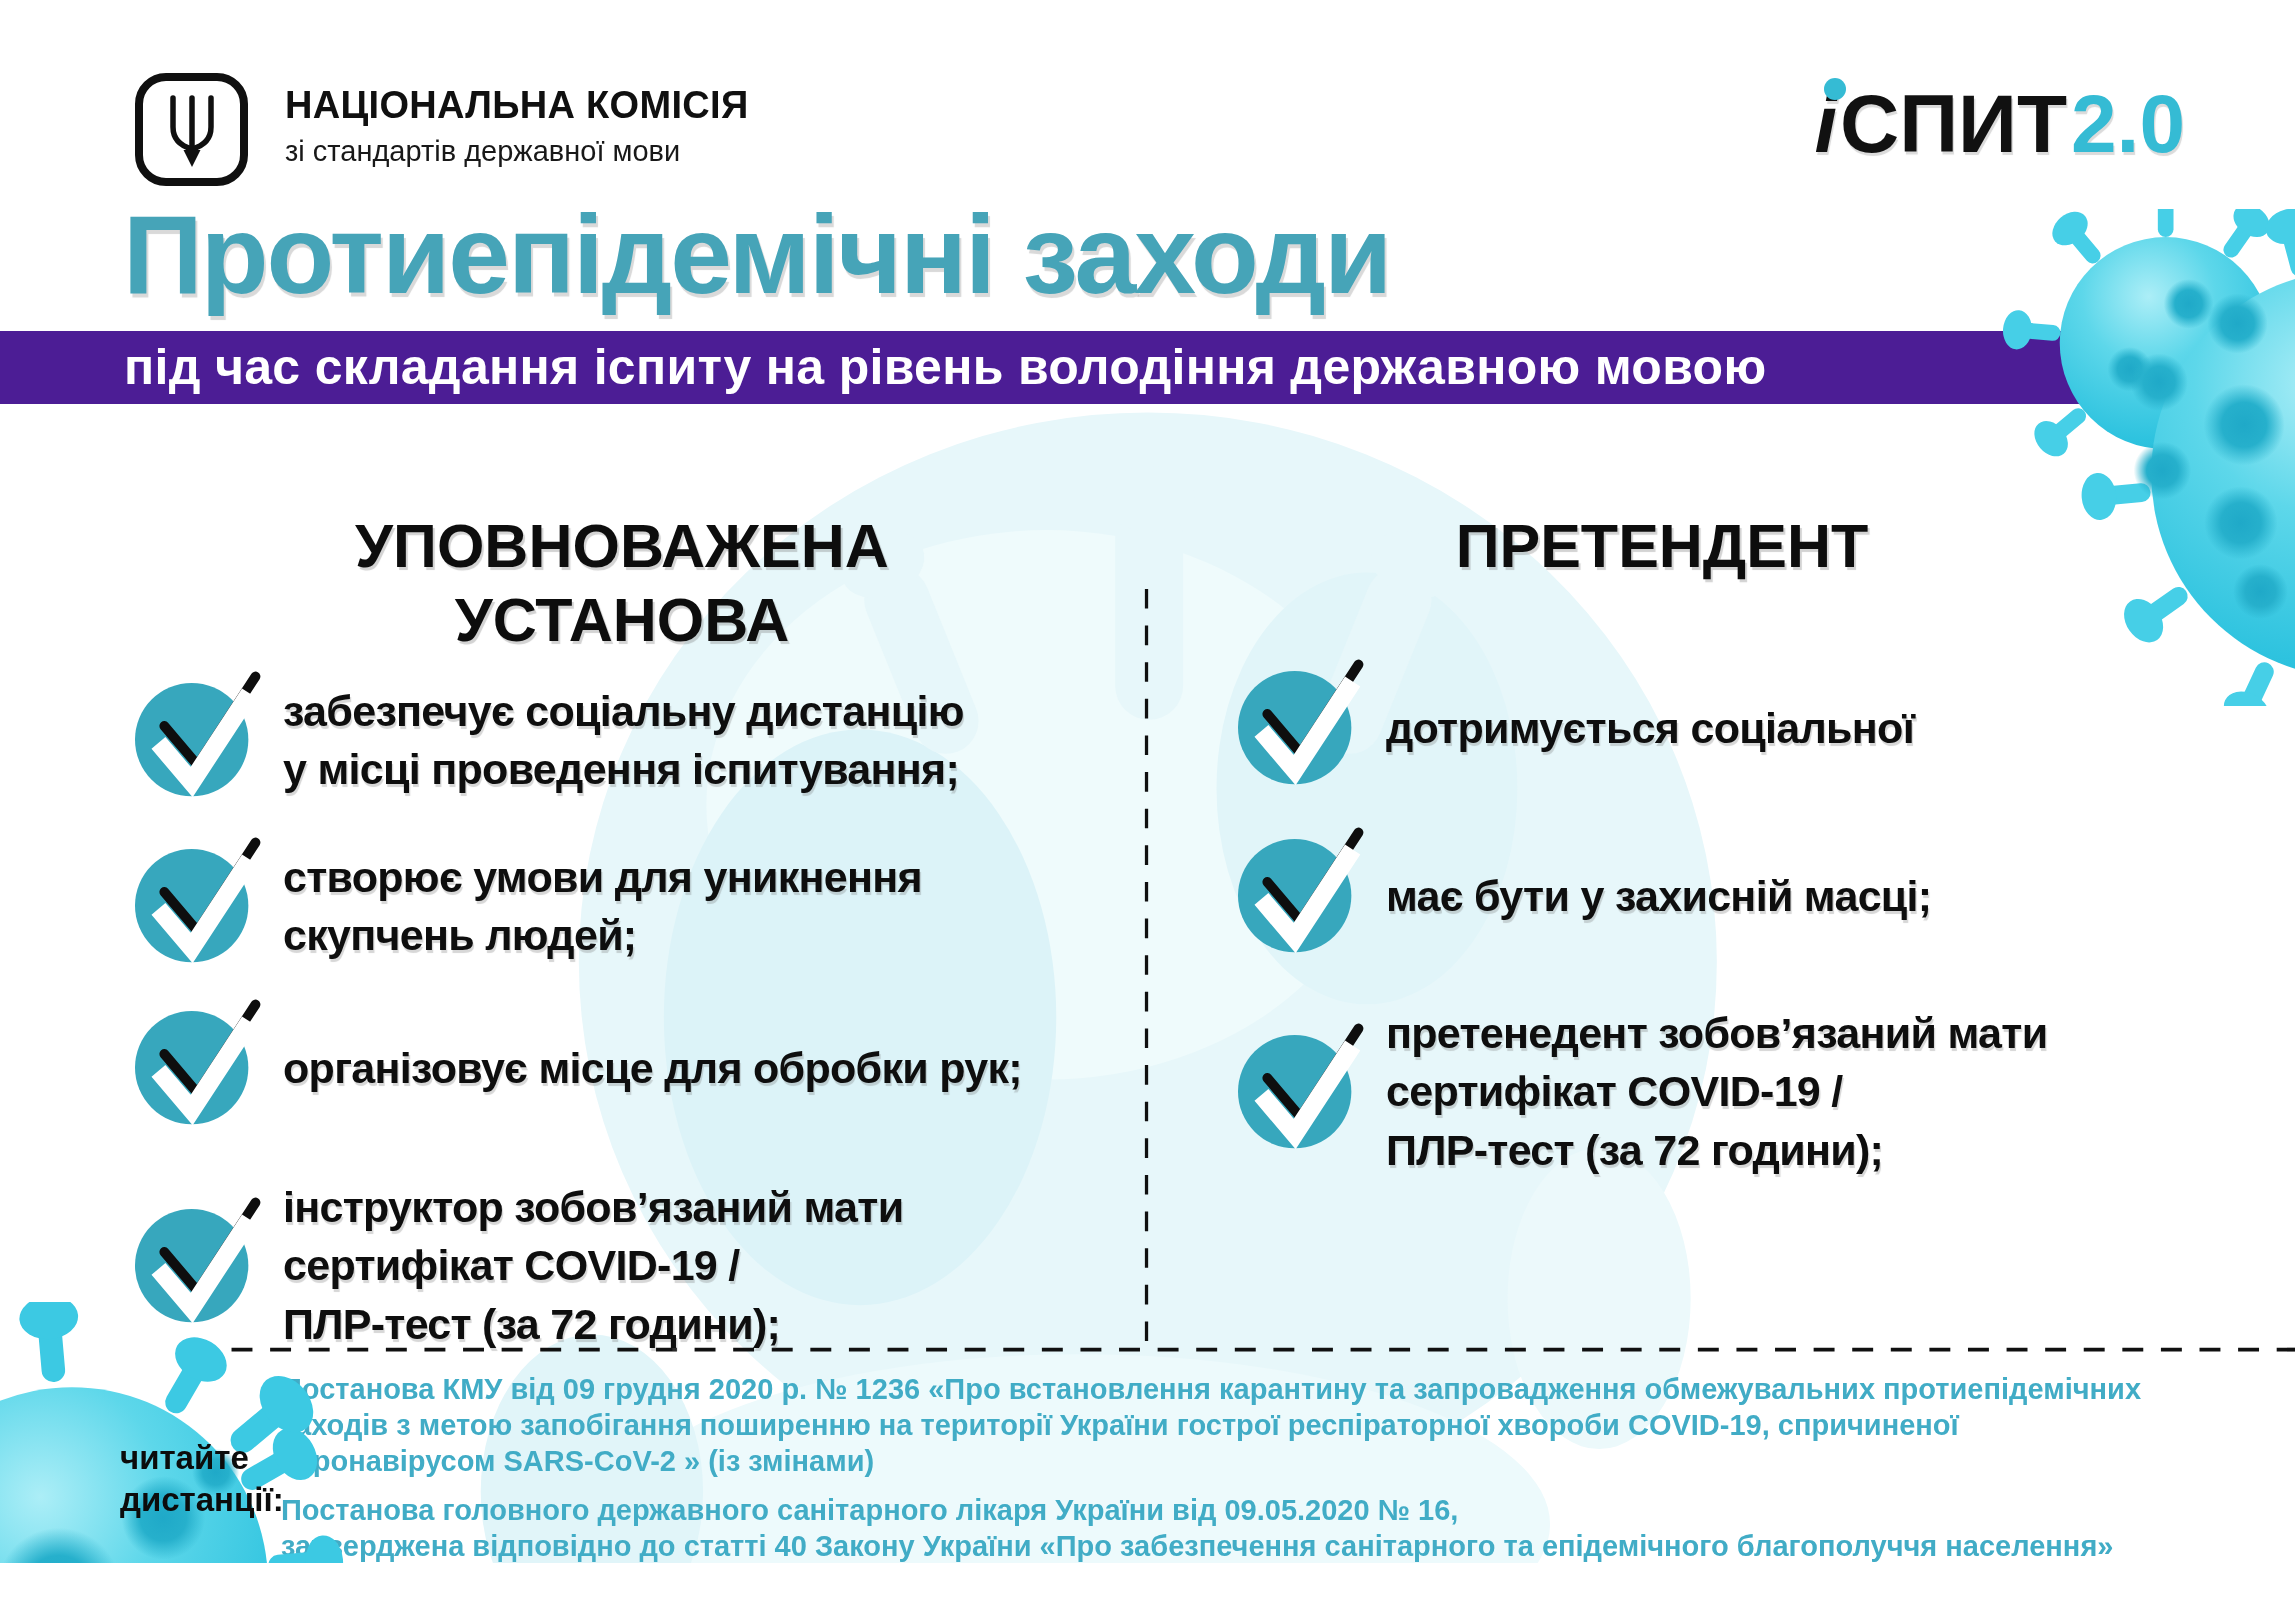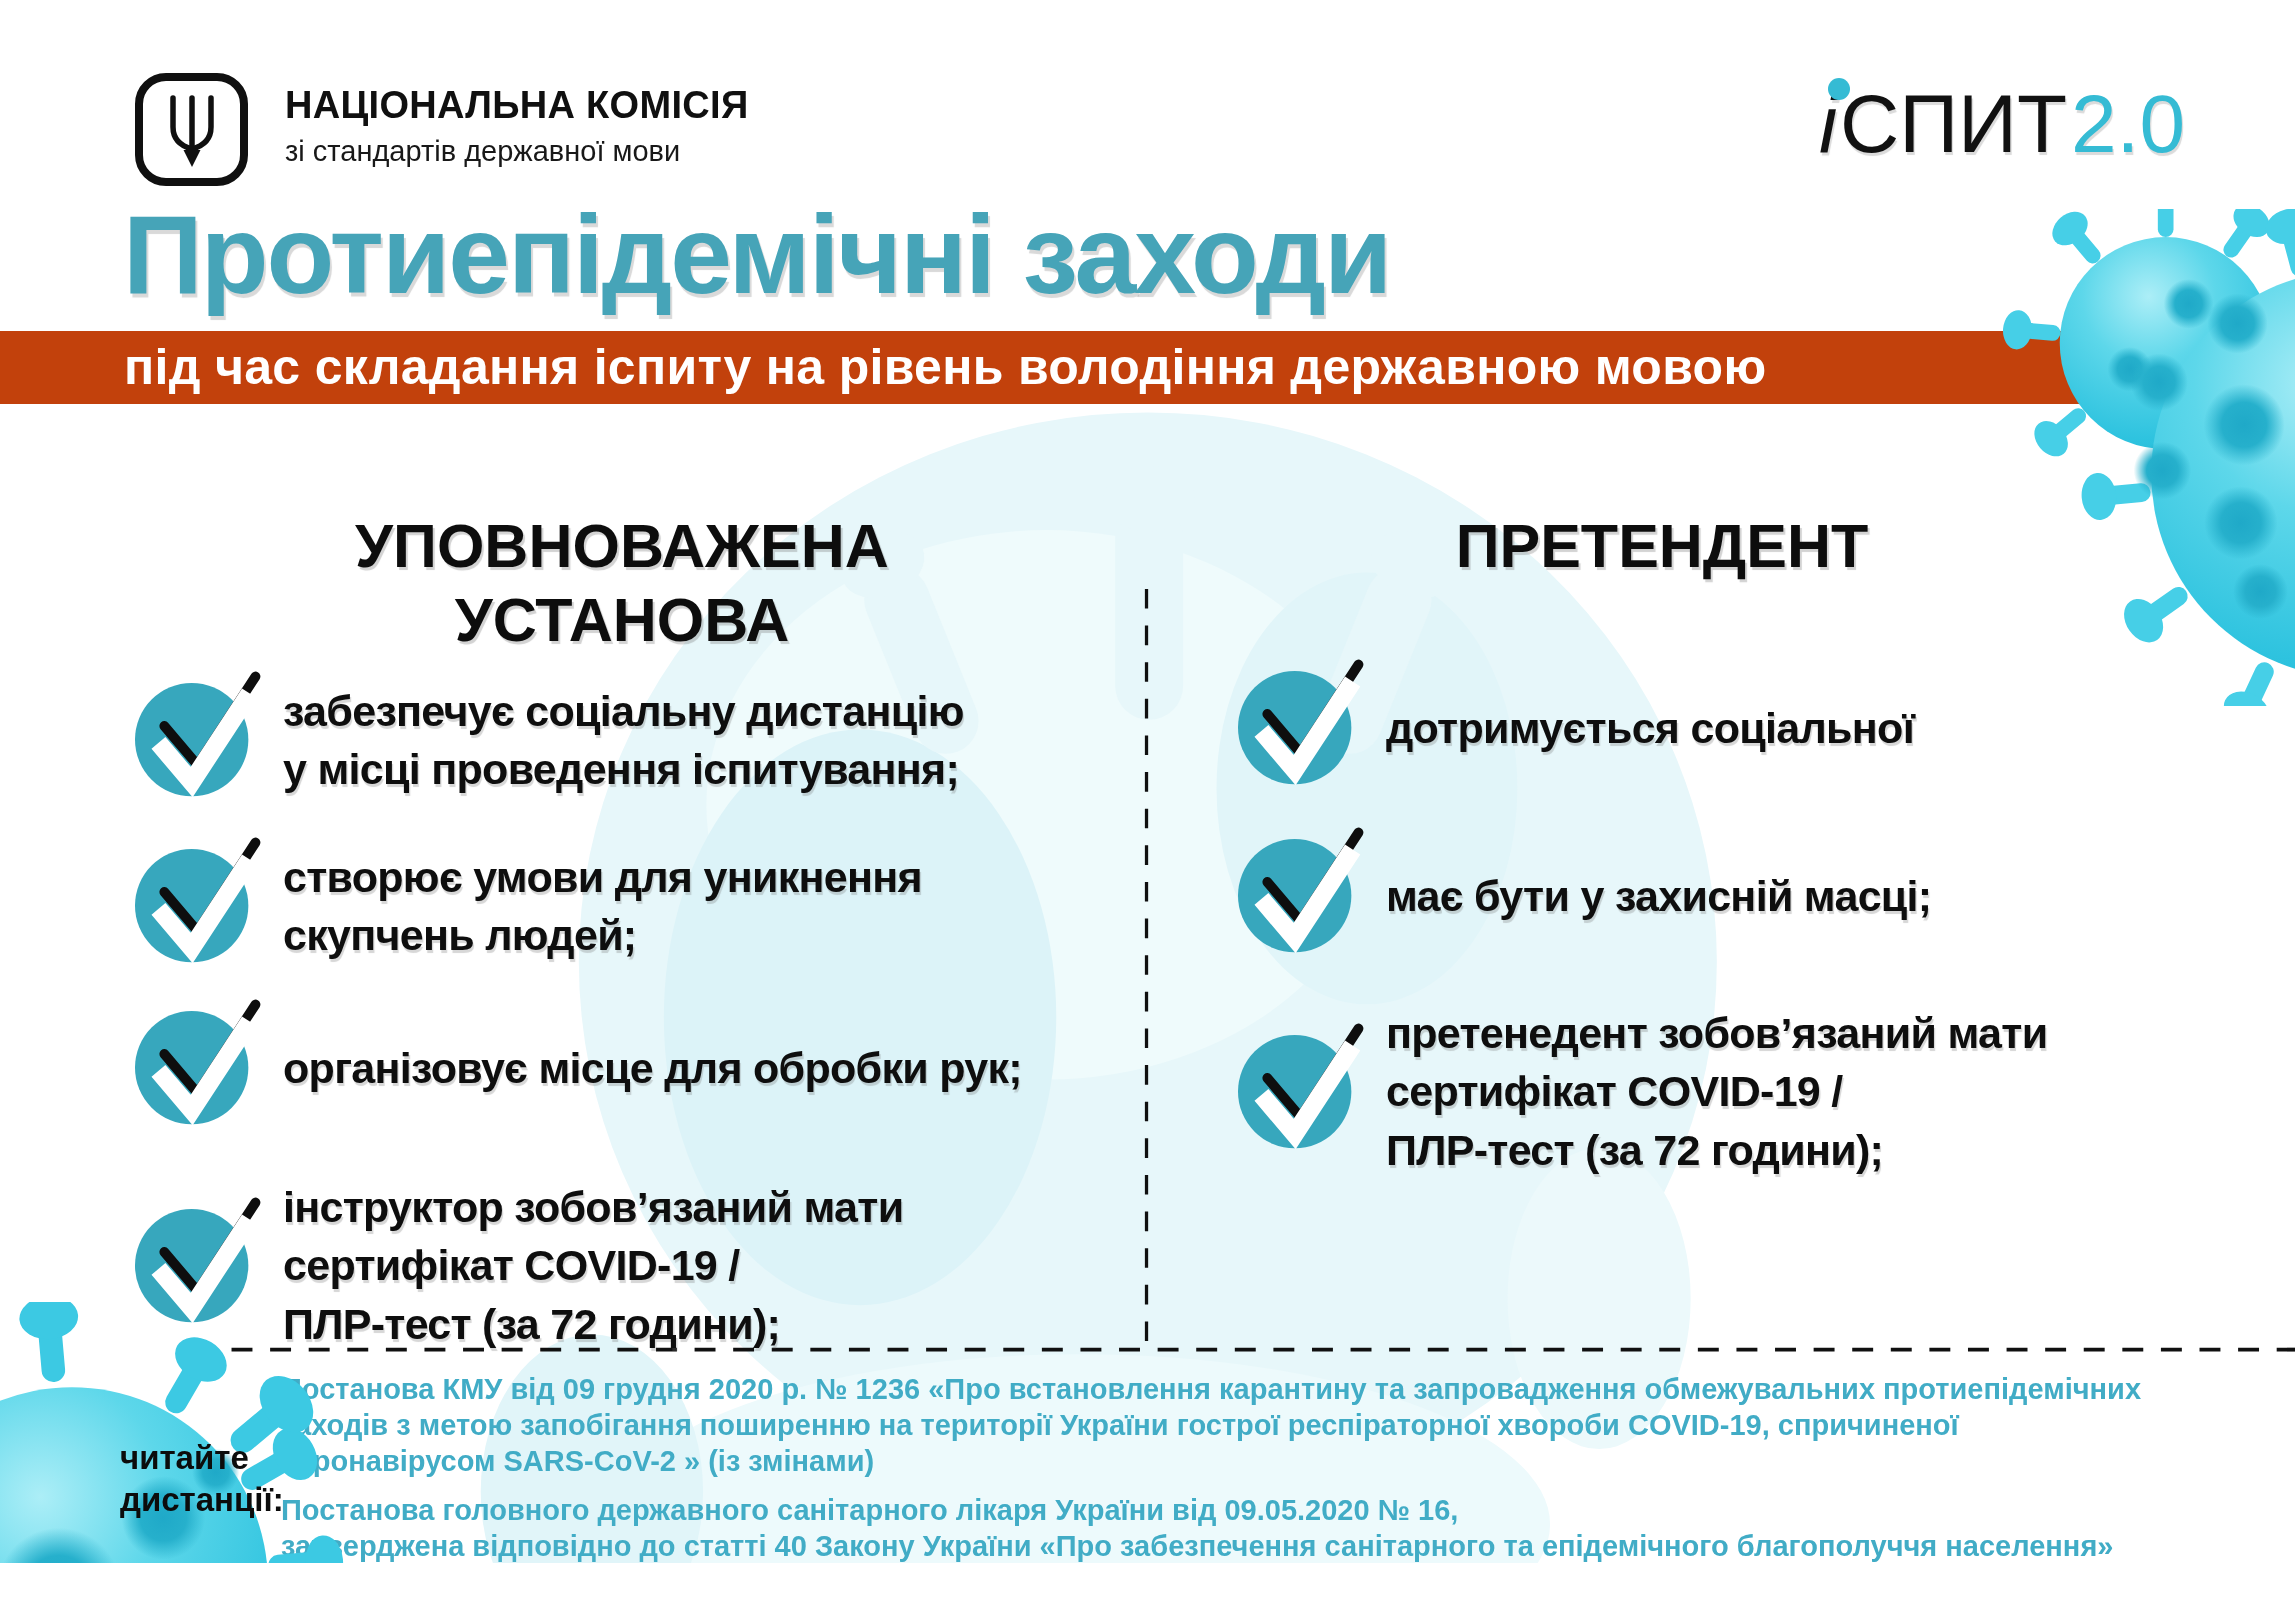--- a/index.html
+++ b/index.html
@@ -1,34 +1,34 @@
 <!DOCTYPE html>
 <html lang="uk" style="font-size:10.5px"><head>
 <meta charset="utf-8">
 <style>
   html,body{margin:0;padding:0;}
   body{font-family:"Liberation Sans","DejaVu Sans",sans-serif;background:#ffffff;}
   .page{position:relative;width:2295px;height:1563px;overflow:hidden;background:#ffffff;}
 
   
   .bg-svg{position:absolute;left:0;top:0;z-index:1;}
-  .banner{position:absolute;left:0;top:331px;width:2295px;height:73px;background:#c2410c;z-index:2;}
+  .banner{position:absolute;left:0;top:331px;width:2295px;height:73px;background:#4c1d95;z-index:2;}
   .dash-layer{position:absolute;left:0;top:0;z-index:2;}
   .virus-bright{position:absolute;z-index:5;}
   .over-virus{z-index:6;}
 
   
   .logo-badge{position:absolute;left:135px;top:73px;width:113px;height:113px;
     border:8.5px solid #101010;border-radius:31px;box-sizing:border-box;
     display:flex;align-items:center;justify-content:center;z-index:4;}
   .org{position:absolute;left:285px;top:84px;z-index:4;color:#101010;}
   .org-name{font-size:38px;font-weight:700;letter-spacing:0.3px;}
   .org-sub{font-size:29px;font-weight:400;margin-top:7.9px;color:#181818;}
 
-  .brand{position:absolute;right:110px;top:77px;z-index:4;font-weight:400;font-size:82px;
+  .brand{position:absolute;right:110px;top:77px;z-index:4;font-weight:700;font-size:82px;
     color:#111;white-space:nowrap;text-shadow:1.3px 2.6px 0.7px rgba(110,110,110,0.25);}
   .brand-i{font-style:italic;position:relative;display:inline-block;margin-right:2.6px;}
   .brand-dot{position:absolute;top:1.3px;left:9.2px;width:22px;height:22px;border-radius:50%;
     background:#35bbd4;}
   .brand-version{color:#35bbd4;margin-left:3.9px;}
 
   .title{position:absolute;left:123px;top:191px;z-index:4;font-size:111px;font-weight:700;
     letter-spacing:-2px;color:#46a4b8;white-space:nowrap;
     text-shadow:2px 3.9px 0.7px rgba(120,120,120,0.28);}
 

